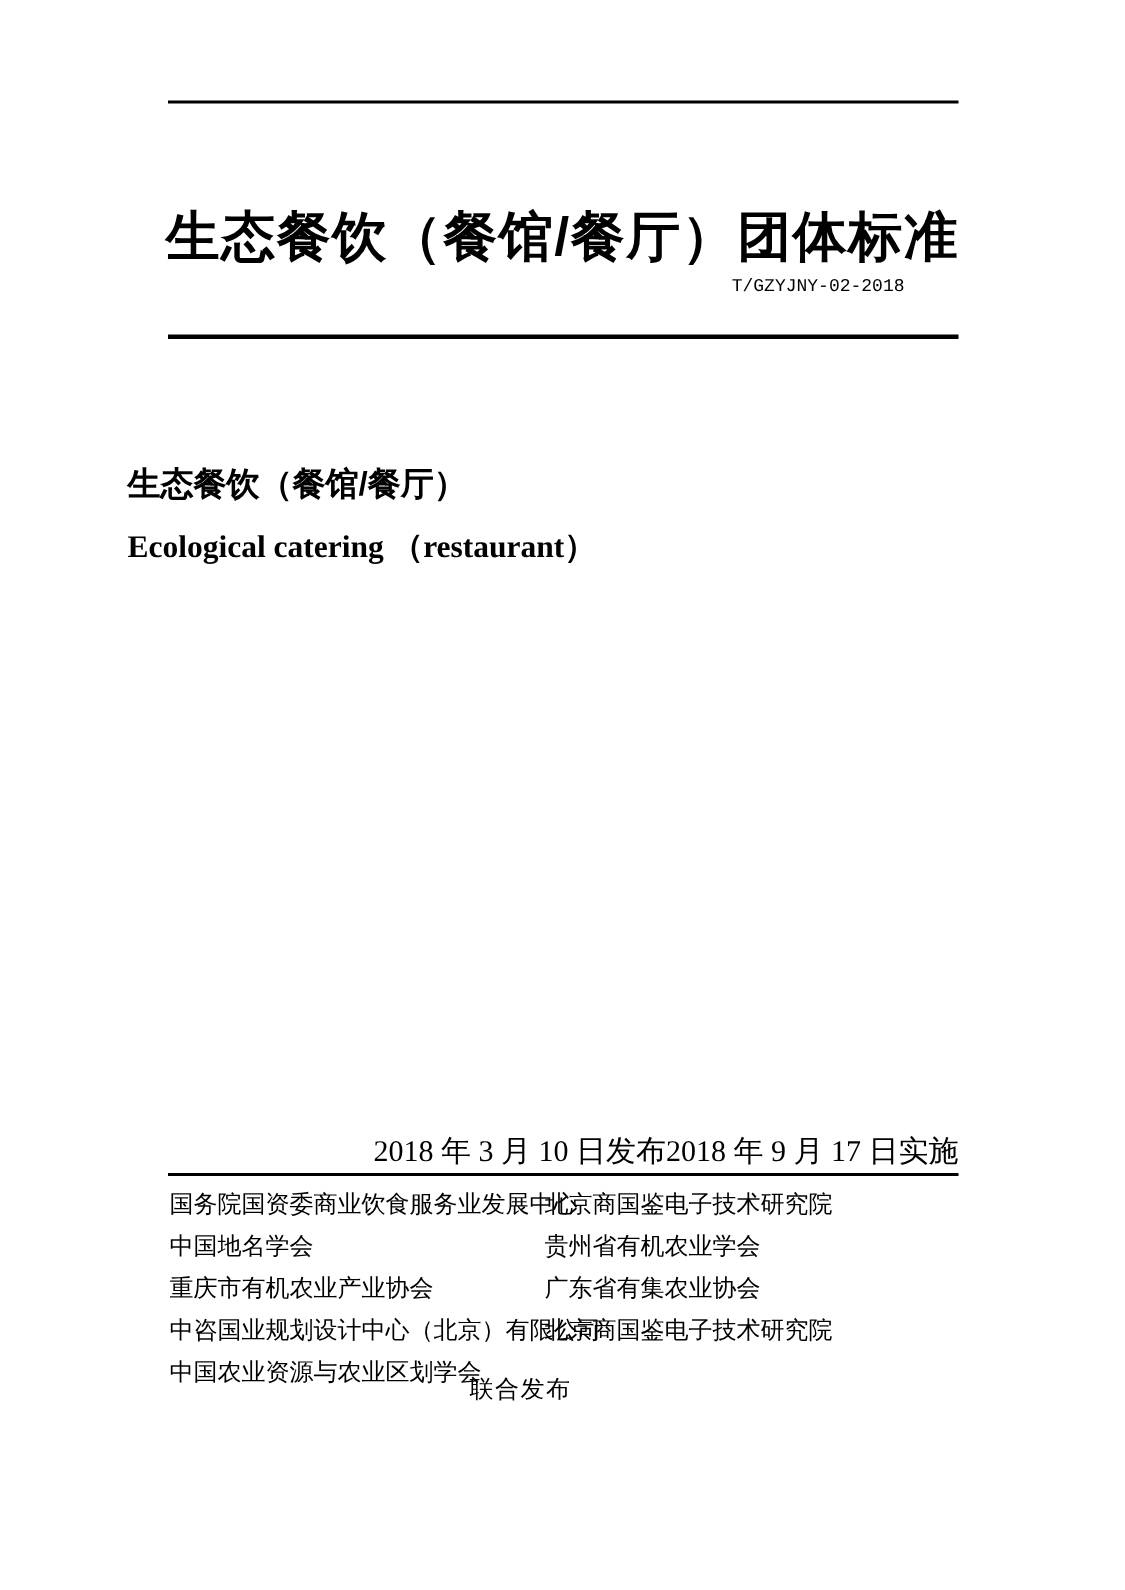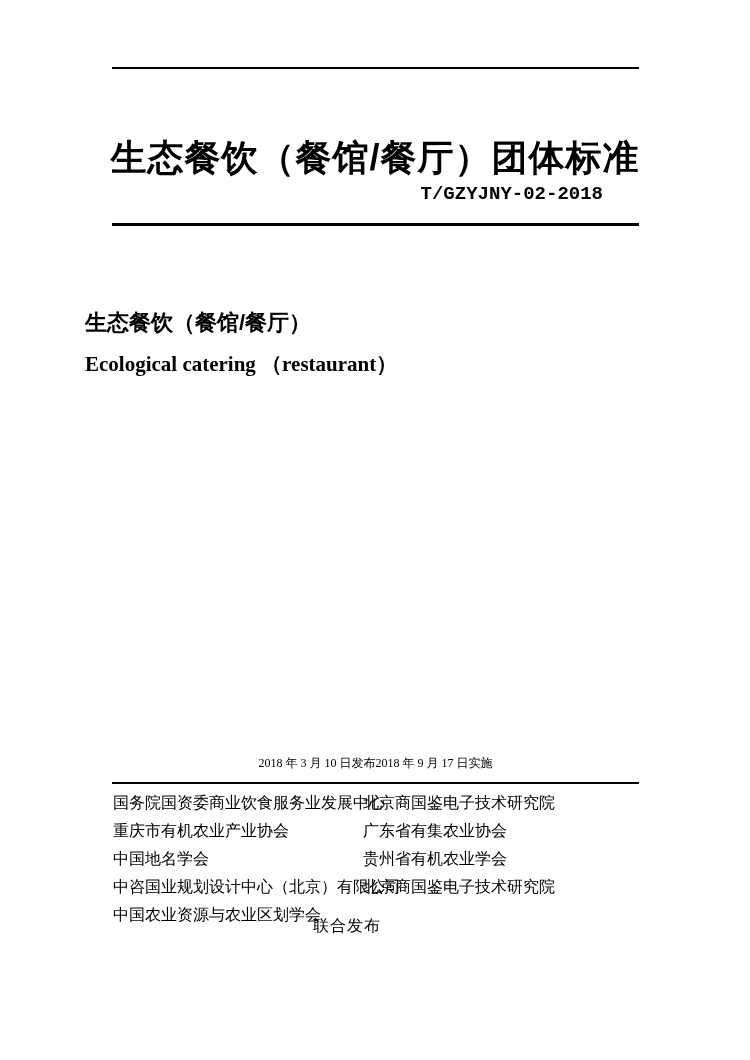--- a/index.html
+++ b/index.html
@@ -33,22 +33,22 @@
     font-size: 36px;
     line-height: 1;
     letter-spacing: 1px;
     white-space: nowrap;
   }
   .std-no {
     position: absolute;
     top: 185px;
     right: 147px;
     font-family: "Liberation Mono", monospace;
-    font-weight: bold;
-    font-size: 19px;
+    font-weight: normal;
+    font-size: 12px;
     line-height: 1;
     letter-spacing: 0px;
   }
   .subtitle-cn {
     position: absolute;
     top: 311px;
     left: 85px;
     width: 580px;
     text-align: left;
     font-family: "Liberation Sans", sans-serif;
@@ -67,22 +67,22 @@
     font-size: 21px;
     line-height: 1.1;
     white-space: nowrap;
   }
   .dates {
     position: absolute;
     top: 756px;
     left: 112px;
     width: 527px;
     display: flex;
-    justify-content: center;
-    font-size: 12px;
+    justify-content: flex-end;
+    font-size: 20px;
     line-height: 1.2;
   }
   .orgs {
     position: absolute;
     top: 789px;
     left: 113px;
     width: 527px;
     font-size: 16px;
   }
   .org-row {
@@ -124,26 +124,26 @@
 </div>
 
 <div class="rule" id="rule-dates"></div>
 
 <div class="orgs">
   <div class="org-row">
     <span class="org-left">国务院国资委商业饮食服务业发展中心</span>
     <span class="org-right">北京商国鉴电子技术研究院</span>
   </div>
   <div class="org-row">
+    <span class="org-left">中国地名学会</span>
+    <span class="org-right">贵州省有机农业学会</span>
+  </div>
+  <div class="org-row">
     <span class="org-left">重庆市有机农业产业协会</span>
     <span class="org-right">广东省有集农业协会</span>
-  </div>
-  <div class="org-row">
-    <span class="org-left">中国地名学会</span>
-    <span class="org-right">贵州省有机农业学会</span>
   </div>
   <div class="org-row">
     <span class="org-left">中咨国业规划设计中心（北京）有限公司</span>
     <span class="org-right"> 北京商国鉴电子技术研究院</span>
   </div>
   <div class="org-row">
     <span class="org-left">中国农业资源与农业区划学会</span>
     <span class="org-right"></span>
   </div>
 </div>

